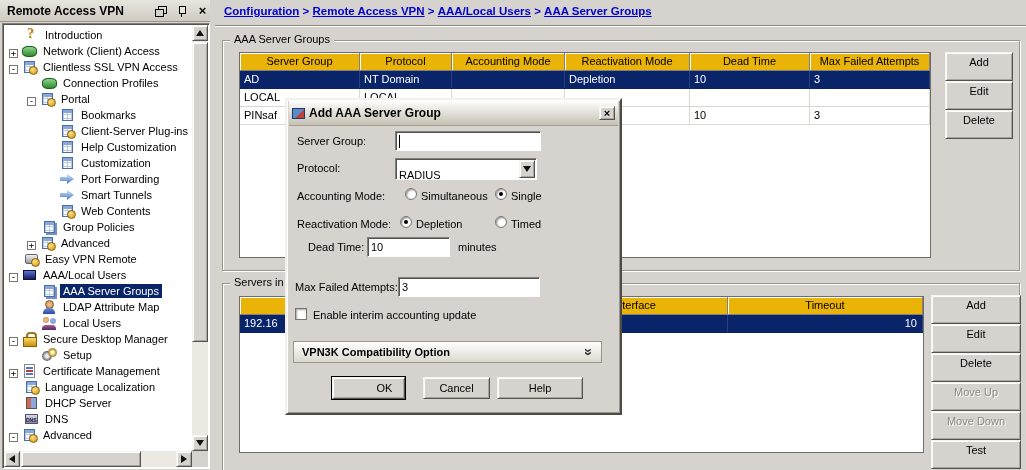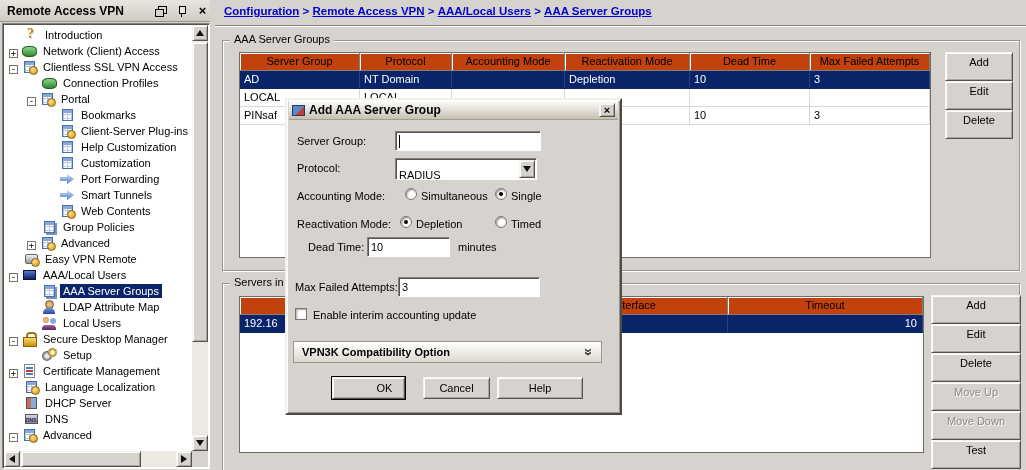--- a/index.html
+++ b/index.html
@@ -101,40 +101,40 @@
   .gbox{position:absolute;border:1px solid #9a968c;box-shadow:inset 1px 1px 0 #fff,1px 1px 0 #fff;}
   #gbox1{left:222px;top:40px;width:798px;height:231px;}
   #gbox2{left:222px;top:283px;width:798px;height:200px;}
   .gbox-label{position:absolute;background:#d6d3ce;padding:0 4px;height:13px;line-height:13px;}
   #gbox1-label{left:230px;top:33px;}
   #gbox2-label{left:230px;top:276px;}
   .tblwrap{position:absolute;background:#fff;border:1px solid #706d66;overflow:hidden;}
   #table1{left:239px;top:52px;width:692px;height:206px;}
   #table2{left:239px;top:296px;width:685px;height:157px;}
   .thead{display:flex;height:18px;}
-  .th{flex:none;background:#c2410c;border-right:1px solid #808080;border-bottom:1px solid #808080;
+  .th{flex:none;background:#eab308;border-right:1px solid #808080;border-bottom:1px solid #808080;
       box-shadow:inset 1px 1px 0 #fff;text-align:center;line-height:17px;overflow:hidden;white-space:nowrap;}
   .trr{display:flex;height:18px;border-bottom:1px solid #dad7d1;}
   .td{flex:none;padding-left:4px;line-height:17px;border-right:1px solid #dad7d1;overflow:hidden;white-space:nowrap;}
   .td.tr-right{text-align:right;padding-right:5px;}
   .trr.sel{background:#0a246a;color:#fff;border-bottom-color:#0a246a;}
   .trr.sel .td{border-right-color:#2a3f7e;}
   .bstack{position:absolute;}
   .btn{position:absolute;left:0;height:29px;text-align:center;line-height:18px;font-size:11px;cursor:pointer;}
   #btns1{left:945px;top:52px;width:68px;height:90px;}
   #btns1 .btn{width:68px;}
   #btns2{left:931px;top:295px;width:90px;height:170px;}
   #btns2 .btn{width:90px;}
   .btn.disabled{color:#8d8a82;text-shadow:1px 1px 0 #fff;cursor:default;}
 
   
   #dialog{position:absolute;left:285px;top:98px;width:337px;height:317px;background:#d6d3ce;z-index:5;
           border:2px solid;border-color:#f2f0ea #4e4a44 #4e4a44 #f2f0ea;
           box-shadow:inset 1px 1px 0 #fff, inset -1px -1px 0 #99958c;}
-  .dlg-title{position:absolute;left:2px;top:1px;right:2px;height:19px;display:flex;align-items:center;gap:4px;
+  .dlg-title{position:absolute;left:2px;top:1px;right:2px;height:25px;display:flex;align-items:center;gap:4px;
              padding:0 3px;font-weight:bold;font-size:12px;border-bottom:1px solid #a39e90;
              background:linear-gradient(#fdfdfc,#c7c1b4);}
   .dlg-icon{width:13px;height:11px;flex:none;background:linear-gradient(135deg,#5a8ac8 0 60%,#c04040 60%);
             border:1px solid #223a5e;}
   .xbtn{margin-left:auto;width:16px;height:14px;display:flex;align-items:center;justify-content:center;
         font-size:11px;font-weight:bold;line-height:1;cursor:pointer;}
   .dl{position:absolute;font-size:11px;white-space:nowrap;}
   .field{position:absolute;font:11px "Liberation Sans",sans-serif;padding:2px 3px;background:#fff;
          border:1px solid;border-color:#828078 #fff #fff #828078;box-shadow:inset 1px 1px 0 #55534e;outline:none;}
   .combo{position:absolute;background:#fff;border:1px solid;border-color:#828078 #fff #fff #828078;

